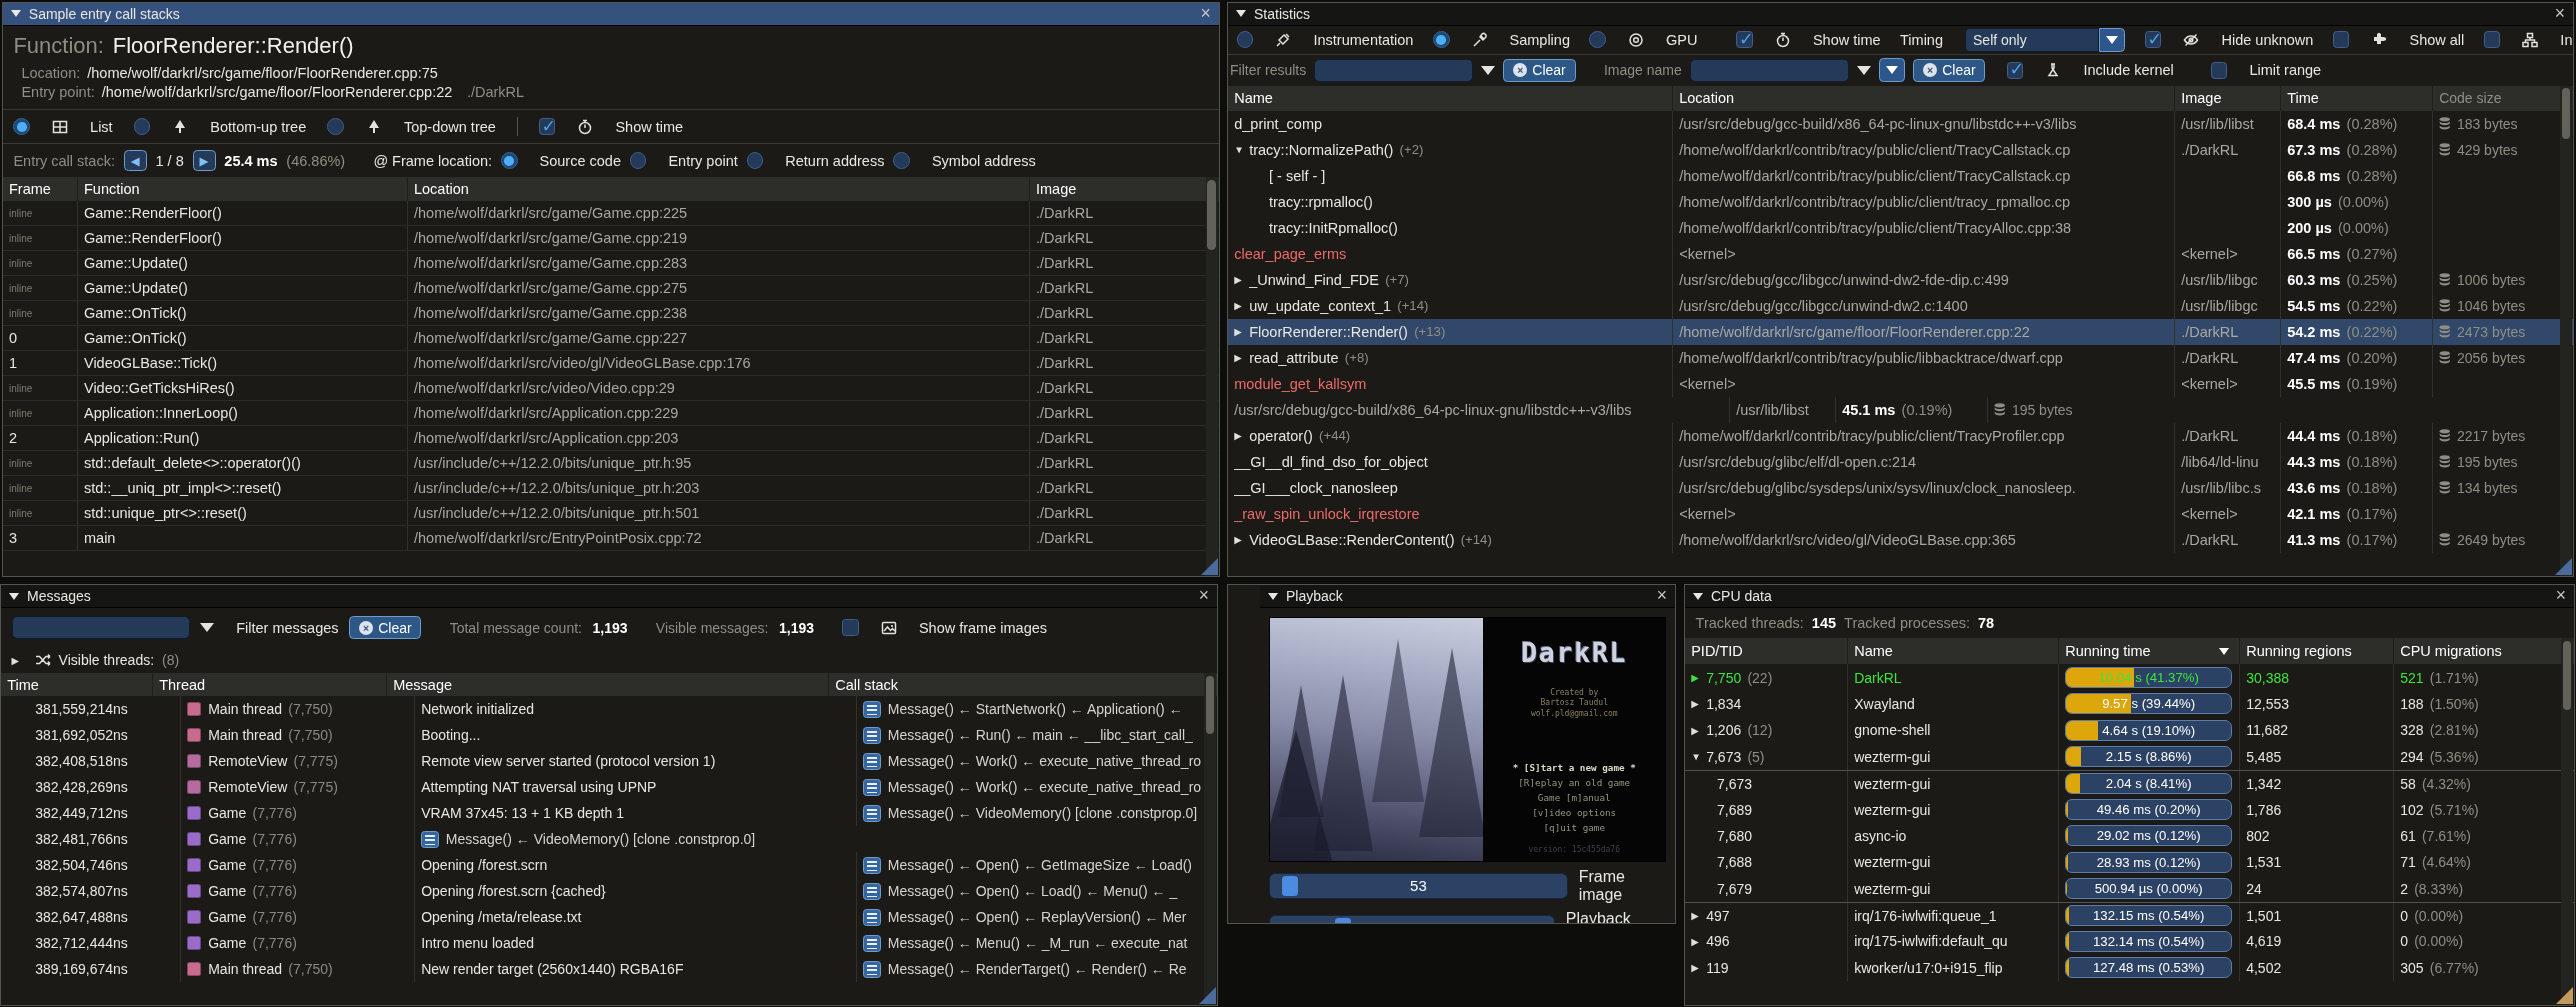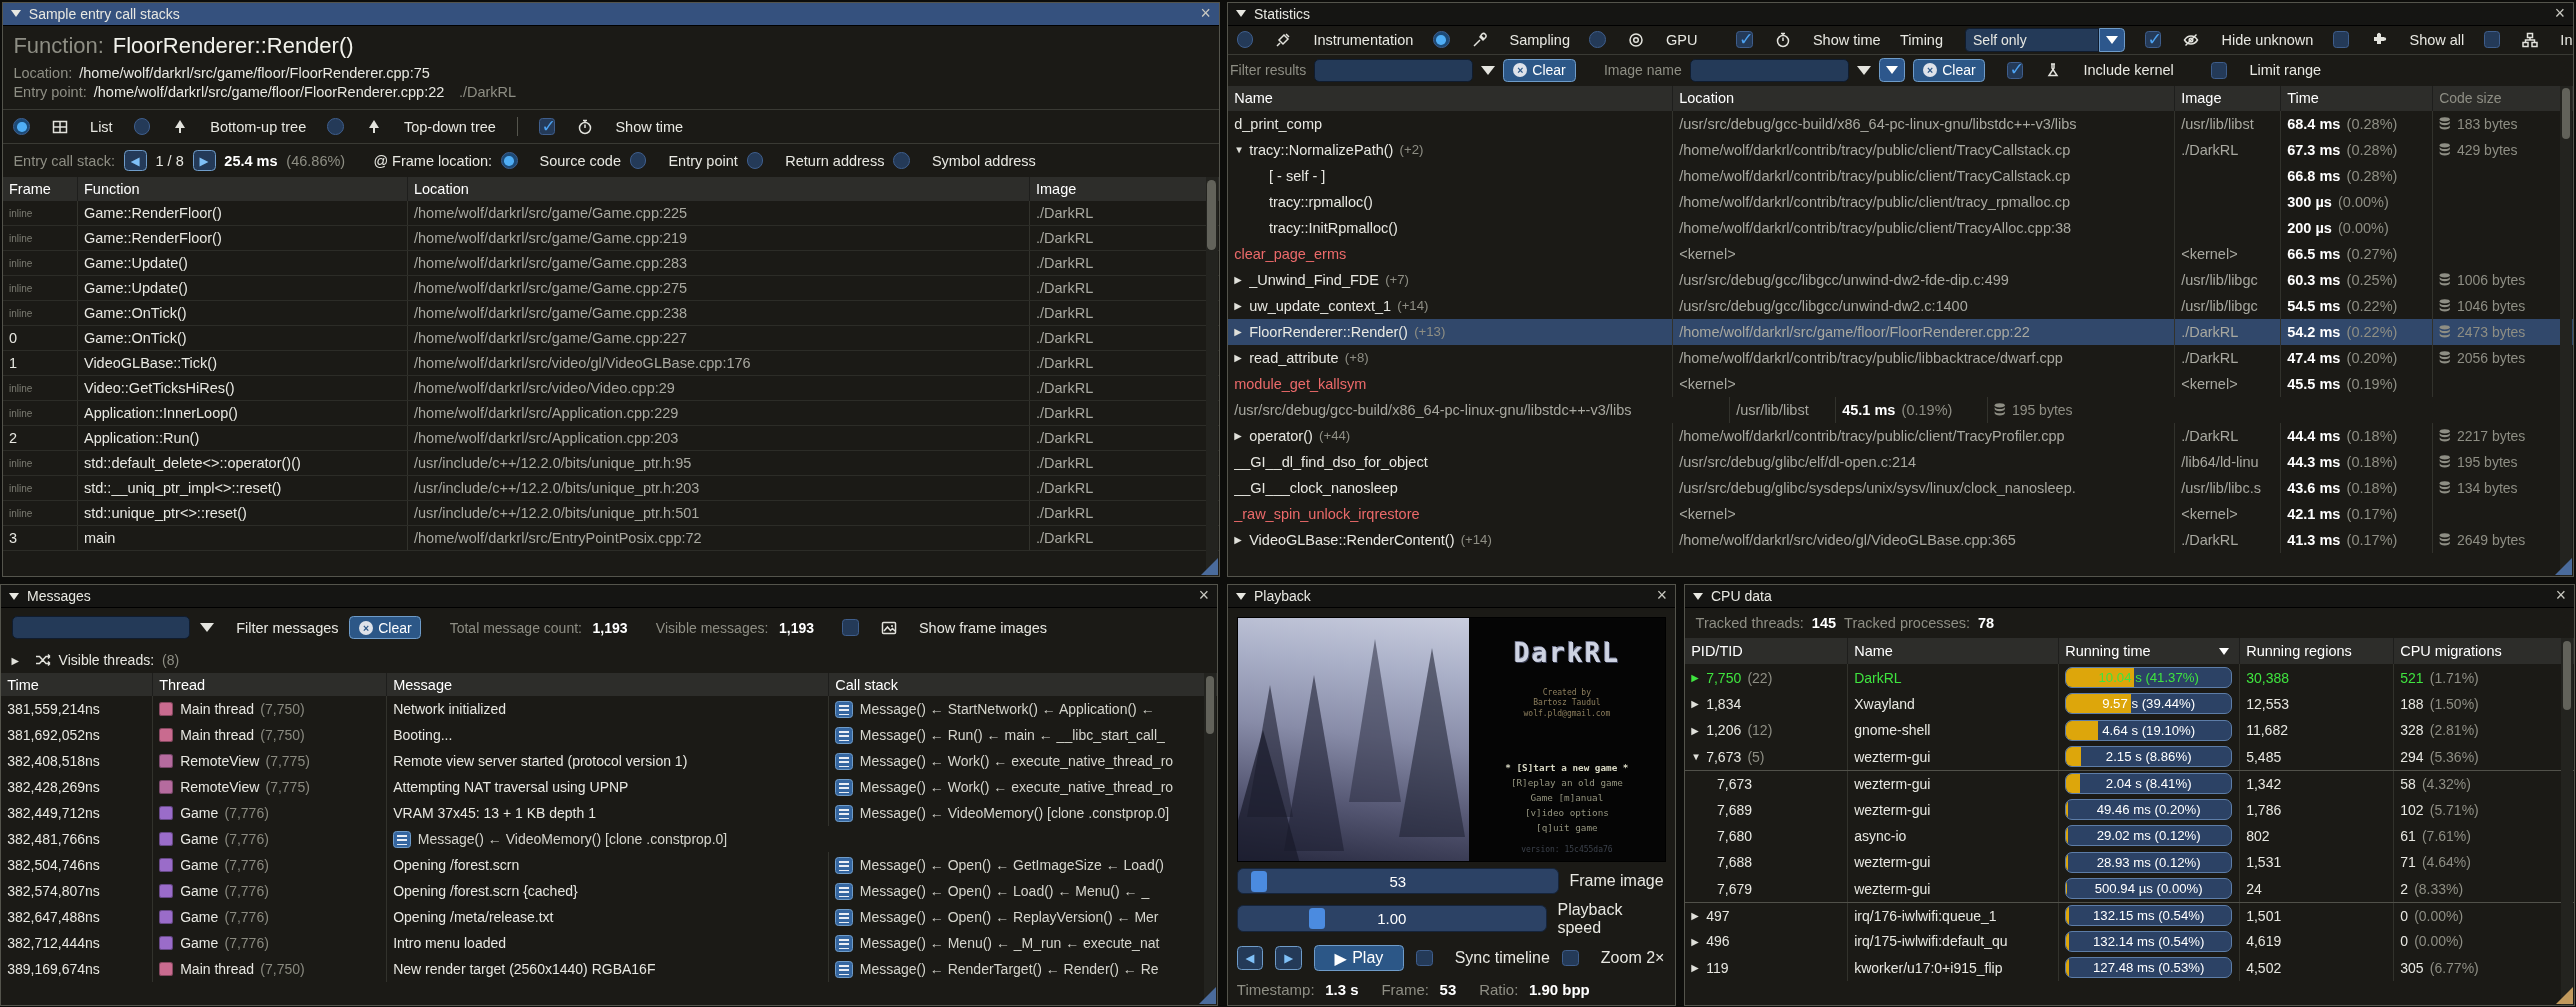--- a/index.html
+++ b/index.html
@@ -4,21 +4,21 @@
 <style>
   * { box-sizing: border-box; margin: 0; padding: 0; }
   html,body { background:#0a0a09; }
   body { font-family:"Liberation Sans","DejaVu Sans",sans-serif; color:#e8e8e2; }
   .screen { position:relative; width:2576px; height:1008px; background:#0d0d0b; overflow:hidden; }
 
   .panel { position:absolute; background:var(--panel_bg); border:0.9px solid #54544c; display:flex; flex-direction:column; overflow:hidden; }
   #p-sample   { left:1.8px;    top:1.8px;   width:1218px; height:575px; }
   #p-stats    { left:1227px; top:1.8px;   width:1347px; height:575px; }
   #p-messages { left:0;    top:584px; width:1218px; height:422px; }
-  #p-playback { left:1227px; top:584px; width:449px;  height:422px; }
+  #p-playback { left:1227px; top:584px; width:449px;  height:340px;padding-left:32px; }
   #p-cpu      { left:1684px; top:584px; width:891px; height:422px; }
 
   .tbar { height:23px; flex:0 0 23px; display:flex; align-items:center; gap:8px; padding:0 8px; background:var(--titlebar_inactive); border-bottom:0.9px solid #000; font-size:14px; }
   .tbar.active { background:var(--titlebar_active); }
   .tri-down { width:0; height:0; border-left:5.3px solid transparent; border-right:5.3px solid transparent; border-top:7px solid #e8e8e2; }
   .xclose { margin-left:auto; color:#c9c9c2; font-size:17.6px; line-height:1; cursor:default; }
   .xclose::before { content:"×"; }
 
   .hr { border:0; border-top:0.9px solid #3a3a34; }
   .gray { color:var(--gray); }
@@ -60,21 +60,21 @@
   .vtrack { position:absolute; right:0.9px; width:12.3px; top:0; bottom:0; background:#23231f; }
   .vgrip { position:absolute; left:1.8px; width:8.8px; border-radius:4.4px; background:#62625a; }
   .rgrip { position:absolute; right:0.9px; bottom:0.9px; width:0; height:0; border-style:solid; border-width:0 0 17.6px 17.6px; border-color:transparent transparent var(--grip_blue) transparent; }
   .rgrip.tan { border-color:transparent transparent var(--grip_tan) transparent; }
 
   
   #p-sample .phead { padding:7px 10.6px 5.3px; }
   .fline { font-size:22px; margin-bottom:6.2px; }
   .fline .gray { margin-right:8.8px; }
   .lline { font-size:14.5px; margin:3.5px 0; }
-  .lline .gray { margin-right:7px; }
+  .lline .gray { margin-right:7px;margin-left:8px; }
   .ctlrow { height:33px; display:flex; align-items:center; gap:21px; padding:0 10.6px; }
   .ctlrow2 { height:33px; display:flex; align-items:center; gap:8.8px; padding:0 10.6px; font-size:14.5px; }
   .s-c-frame { width:75px; }  .s-c-func { width:330px; } .s-c-loc { width:622px; } .s-c-img { width:175px; }
   #sample-rows .trow { height:25px; border-bottom:0.9px solid #2c2c27; font-size:14.5px; }
   #p-sample .thead { height:24px; }
   .s-row .s-c-frame { color:#e8e8e2; }
   .s-row.inl .s-c-frame { font-size:10px; color:#7c7c72; }
 
   
   .strow1 { height:29px; display:flex; align-items:center; gap:19.4px; padding:0 8.8px; border-bottom:0.9px solid #3a3a34; }
@@ -91,21 +91,21 @@
   .st-c-time b { font-weight:700; }
   .dbicon { visibility:hidden; margin-right:6.2px; }
   .dbicon.show { visibility:visible; }
   .st-c-size { color:var(--gray); font-size:14px; }
 
   
   .mtools { height:39px; display:flex; align-items:center; gap:10.6px; padding:0 10.6px; }
   .mthreads { height:26.4px; display:flex; align-items:center; gap:8px; padding:0 10.6px; font-size:14px; }
   .m-c-time { width:152px; } .m-c-thread { width:234px; } .m-c-msg { width:442px; } .m-c-stack { width:375px; }
   #p-messages .thead { height:23px; }
-  #msg-rows .trow { height:26px; font-size:14px; }
+  #msg-rows .trow { height:26px; font-size:14px;padding-left:28px; }
   .swatch { width:14px; height:14px; border-radius:2.6px; flex:0 0 14px; margin-right:7px; border:0.9px solid #00000055; }
   .tid { color:#8a8a80; margin-left:6.2px; }
   .stackicon { width:17.6px; height:17.6px; flex:0 0 17.6px; border-radius:3.5px; background:linear-gradient(#57b; margin:0) ,#3566a0; background:#3566a0; margin-right:7px; position:relative; border:0.9px solid #6f9cc9; }
   .stackicon::after { content:""; position:absolute; left:2.6px; right:2.6px; top:3.5px; height:9.7px;
      background:repeating-linear-gradient(#e9eef5 0 1.8px, transparent 1.8px 4.4px); }
   .stacktxt { color:#d5d5cd; }
 
   
   .pb-body { padding:8.8px; display:flex; flex-direction:column; flex:1; }
   .pb-img { height:245px; display:flex; border:0.9px solid #000; }

